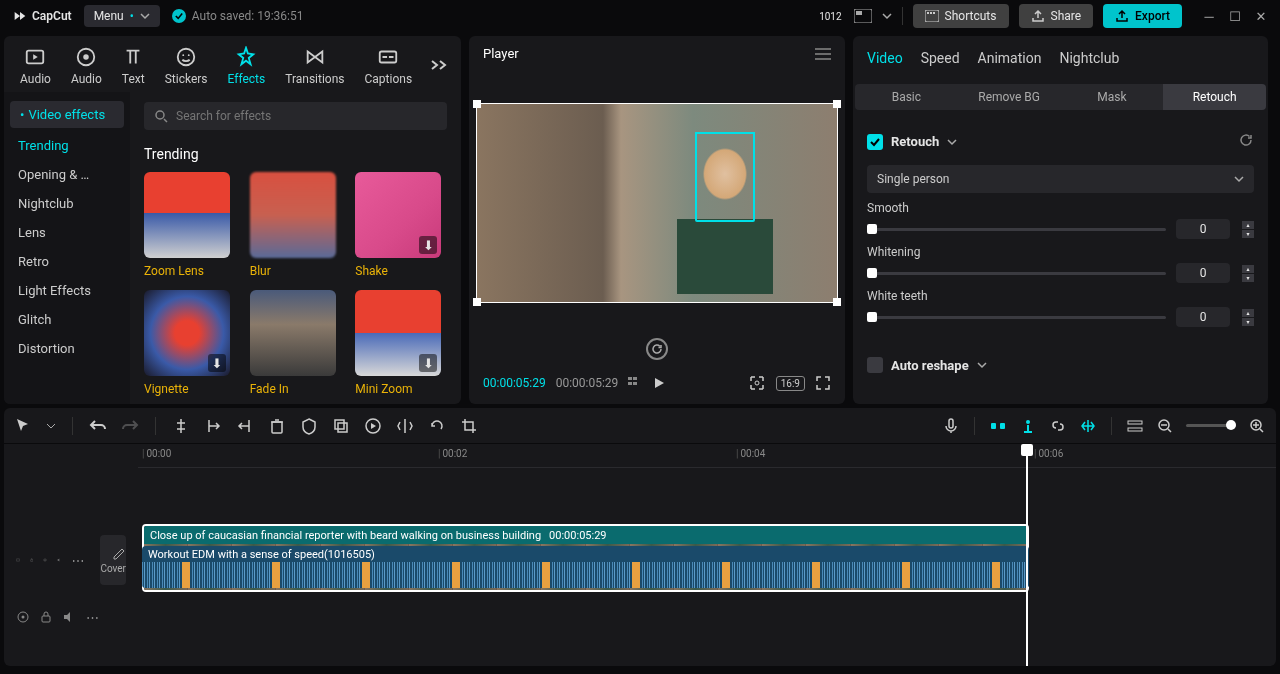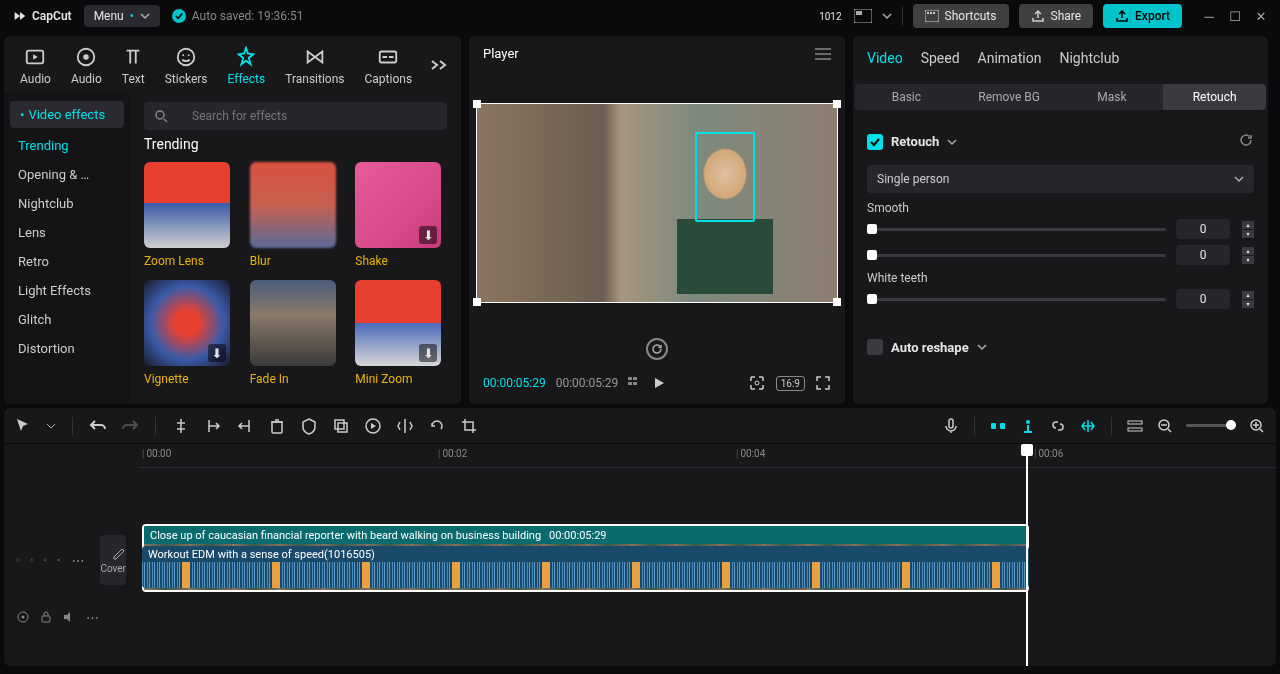--- a/index.html
+++ b/index.html
@@ -24,21 +24,21 @@
 .tab-item{flex:0 0 auto;display:flex;flex-direction:column;align-items:center;gap:4px;padding:2px 10px;color:#ccc;font-size:12px;cursor:pointer}
 .tab-item.active{color:#00e0e8}
 .tab-item svg{width:22px;height:22px}
 .tab-more{margin-left:auto;padding:0 8px;cursor:pointer}
 .left-content{display:flex;flex:1;overflow:hidden}
 .cat-sidebar{width:126px;background:#141417;padding:6px 0;overflow-y:auto}
 .cat-header{background:#2a2a30;margin:3px 6px;padding:6px 10px;border-radius:4px;color:#00e0e8;font-size:13px;display:flex;align-items:center;gap:4px}
 .cat-item{padding:7px 14px;font-size:13px;color:#ccc;cursor:pointer;white-space:nowrap;overflow:hidden;text-overflow:ellipsis}
 .cat-item.active{color:#00e0e8}
 .effects-area{flex:1;padding:10px 14px;overflow-y:auto}
-.search-box{background:#27272b;border-radius:4px;padding:7px 10px;display:flex;align-items:center;gap:24px;margin-bottom:6px}
+.search-box{background:#27272b;border-radius:4px;padding:7px 10px;display:flex;align-items:center;gap:8px;margin-bottom:16px}
 .search-box input{background:none;border:none;color:#aaa;outline:none;flex:1;font-size:12px}
 .section-title{font-size:14px;color:#fff;margin-bottom:10px}
 .effect-grid{display:grid;grid-template-columns:repeat(3,1fr);gap:12px 14px}
 .effect-card{display:flex;flex-direction:column;gap:6px}
 .thumb{width:86px;height:86px;border-radius:6px;position:relative;overflow:hidden}
 .thumb .dl{position:absolute;bottom:4px;right:4px;width:18px;height:18px;background:rgba(0,0,0,.5);border-radius:3px;display:flex;align-items:center;justify-content:center}
 .effect-label{font-size:12px;color:#eab308}
 
 .player-panel{width:376px;background:#18181b;border-radius:6px;display:flex;flex-direction:column}
 .player-header{display:flex;align-items:center;justify-content:space-between;padding:10px 14px}
@@ -382,20 +382,21 @@
               <div class="slider-thumb"></div>
             </div>
             <div class="num-input">0</div>
             <div class="stepper">
               <span>▴</span>
               <span>▾</span>
             </div>
           </div>
       </div>
       <div class="rp-slider-row">
+        <div class="rp-slider-label">Whitening</div>
         <div class="rp-slider-track">
             <div class="slider">
               <div class="slider-thumb"></div>
             </div>
             <div class="num-input">0</div>
             <div class="stepper">
               <span>▴</span>
               <span>▾</span>
             </div>
           </div>

